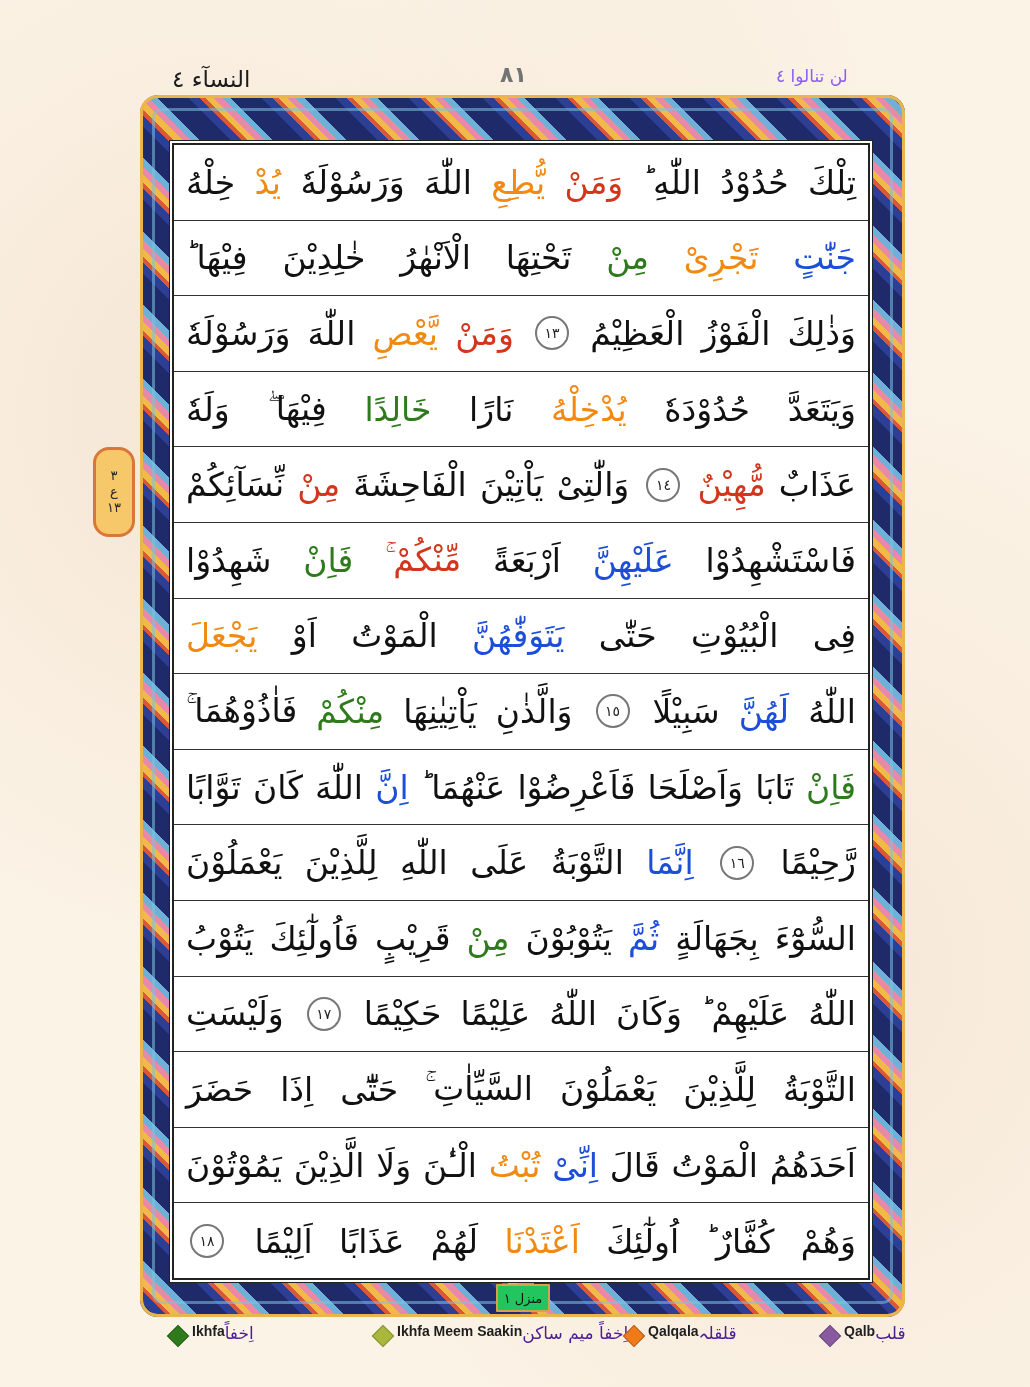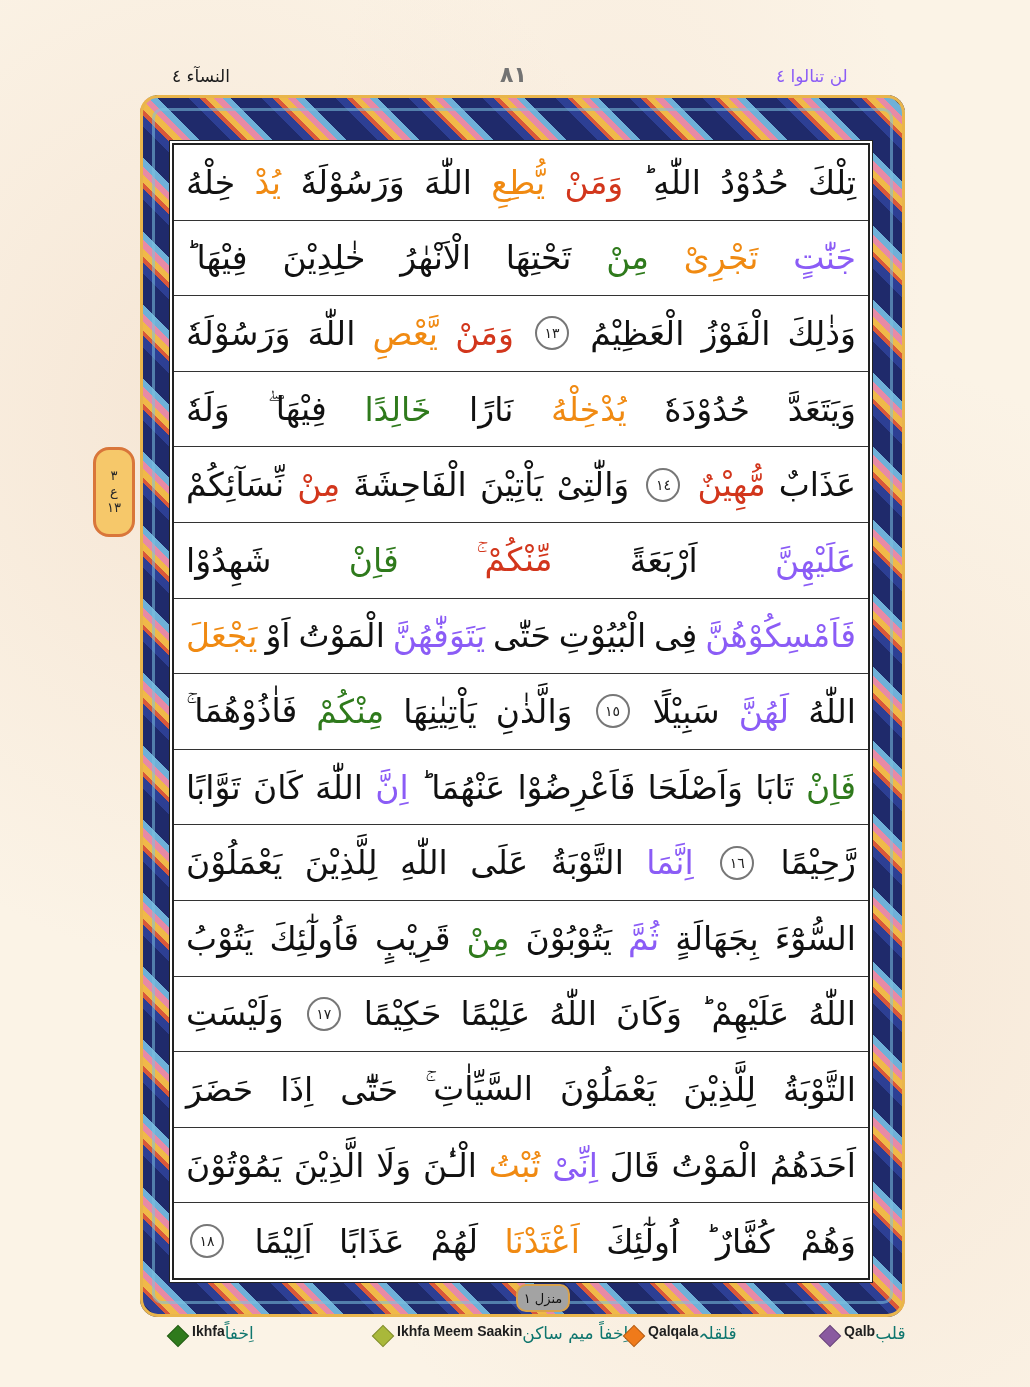--- a/index.html
+++ b/index.html
@@ -4,51 +4,51 @@
 <style>
   html,body{margin:0;padding:0;}
   body{width:1030px;height:1387px;position:relative;overflow:hidden;
     background:#fbf3e6;
     background-image:
       radial-gradient(ellipse at 20% 30%, rgba(235,205,180,0.35) 0, transparent 40%),
       radial-gradient(ellipse at 80% 70%, rgba(235,205,180,0.30) 0, transparent 45%),
       radial-gradient(ellipse at 60% 20%, rgba(240,215,195,0.25) 0, transparent 35%);
     font-family:"DejaVu Sans", sans-serif;}
   .header{position:absolute;top:60px;left:0;width:1030px;height:30px;}
-  .hdr-left{position:absolute;left:172px;top:6px;font-size:17px;color:#1c1c1c;font-family:"DejaVu Sans",sans-serif;direction:rtl;}
+  .hdr-left{position:absolute;left:172px;top:6px;font-size:23px;color:#1c1c1c;font-family:"DejaVu Sans",sans-serif;direction:rtl;}
   .hdr-center{position:absolute;left:500px;top:2px;font-size:22px;font-weight:bold;color:#737373;}
   .hdr-right{position:absolute;left:776px;top:6px;font-size:17px;color:#8b5cf6;direction:rtl;}
   .frame{position:absolute;left:140px;top:95px;width:765px;height:1222px;
     background:
       repeating-linear-gradient(45deg,#1f2a6b 0 12px,#2d3f94 12px 20px,#d9583a 20px 24px,#f0b949 24px 30px,#e88aa5 30px 36px,#6fb0d8 36px 42px,#1f2a6b 42px 52px);
     border-radius:18px;box-shadow:0 0 0 3px #e9b54c inset;}
   .frame-inner-shade{position:absolute;left:152px;top:108px;width:741px;height:1196px;
     border:3px solid #7cc2e0;border-radius:10px;box-sizing:border-box;opacity:.55;}
   .textbox{position:absolute;left:172px;top:143px;width:698px;height:1137px;background:#ffffff;
     border:2px solid #222;box-shadow:0 0 0 2px #fff,0 0 0 3px #222;box-sizing:border-box;}
   .line{height:75.6px;border-bottom:1.5px solid #333;box-sizing:border-box;display:flex;align-items:center;justify-content:space-between;
     direction:rtl;padding:0 12px;font-family:"DejaVu Sans",sans-serif;font-size:33px;color:#111;white-space:nowrap;overflow:hidden;}
   .line:last-child{border-bottom:none;}
   .w{display:inline-block;}
   .c-ikhfa{color:#2f7a1c;}
   .c-qalqala{color:#f08a12;}
-  .c-idgham{color:#8b5cf6;}
+  .c-idgham{color:#1d4ed8;}
   .c-red{color:#d2361c;}
   .ayah{display:inline-flex;align-items:center;justify-content:center;width:30px;height:30px;border:2px solid #777;border-radius:50%;
     font-size:14px;color:#222;margin:0 4px;background:#fff;}
   .ruku{position:absolute;left:93px;top:447px;width:36px;height:84px;background:#f6c86a;border:3px solid #d9763a;border-radius:16px;
     display:flex;flex-direction:column;align-items:center;justify-content:center;font-size:13px;color:#2a2a2a;line-height:1.25;}
-  .manzil{position:absolute;left:516px;top:1284px;width:50px;height:24px;background:#a3a3a3;border:2px solid #d9a24a;border-radius:10px;
+  .manzil{position:absolute;left:496px;top:1284px;width:50px;height:24px;background:#22c55e;border:2px solid #d9a24a;border-radius:1px;
     display:flex;align-items:center;justify-content:center;font-size:13px;color:#111;direction:rtl;}
   .legend{position:absolute;top:1323px;left:0;width:1030px;height:64px;}
   .leg{position:absolute;top:0;display:flex;align-items:flex-start;gap:6px;}
   .diamond{width:14px;height:14px;transform:rotate(45deg);margin-top:5px;border:1px solid rgba(0,0,0,.25);}
   .leg-text{display:flex;flex-direction:row;}
   .leg-en{font-size:14px;font-weight:bold;color:#1e1e1e;font-family:"Liberation Sans",sans-serif;}
-  .leg-ar{font-size:17px;color:#0f766e;direction:rtl;text-align:center;}
+  .leg-ar{font-size:17px;color:#4c1d95;direction:rtl;text-align:center;}
 </style>
 </head>
 <body>
 
 <div class="header">
   <span class="hdr-left">النسآء ٤</span>
   <span class="hdr-center">٨١</span>
   <span class="hdr-right">لن تنالوا ٤</span>
 </div>
 
@@ -105,28 +105,28 @@
       <span class="w">عَذَابٌ</span>
       <span class="w c-red">مُّهِيْنٌ</span>
       <span class="ayah">١٤</span>
       <span class="w">وَالّٰتِىْ</span>
       <span class="w">يَاْتِيْنَ</span>
       <span class="w">الْفَاحِشَةَ</span>
       <span class="w c-red">مِنْ</span>
       <span class="w">نِّسَآئِكُمْ</span>
     </div>
     <div class="line">
+      <span class="w">فَاسْتَشْهِدُوْا</span>
       <span class="w c-idgham">عَلَيْهِنَّ</span>
       <span class="w">اَرْبَعَةً</span>
       <span class="w c-red">مِّنْكُمْ ۚ</span>
       <span class="w c-ikhfa">فَاِنْ</span>
       <span class="w">شَهِدُوْا</span>
     </div>
     <div class="line">
-      <span class="w c-idgham">فَاَمْسِكُوْهُنَّ</span>
       <span class="w">فِى</span>
       <span class="w">الْبُيُوْتِ</span>
       <span class="w">حَتّٰى</span>
       <span class="w c-idgham">يَتَوَفّٰهُنَّ</span>
       <span class="w">الْمَوْتُ</span>
       <span class="w">اَوْ</span>
       <span class="w c-qalqala">يَجْعَلَ</span>
     </div>
     <div class="line">
       <span class="w">اللّٰهُ</span>

